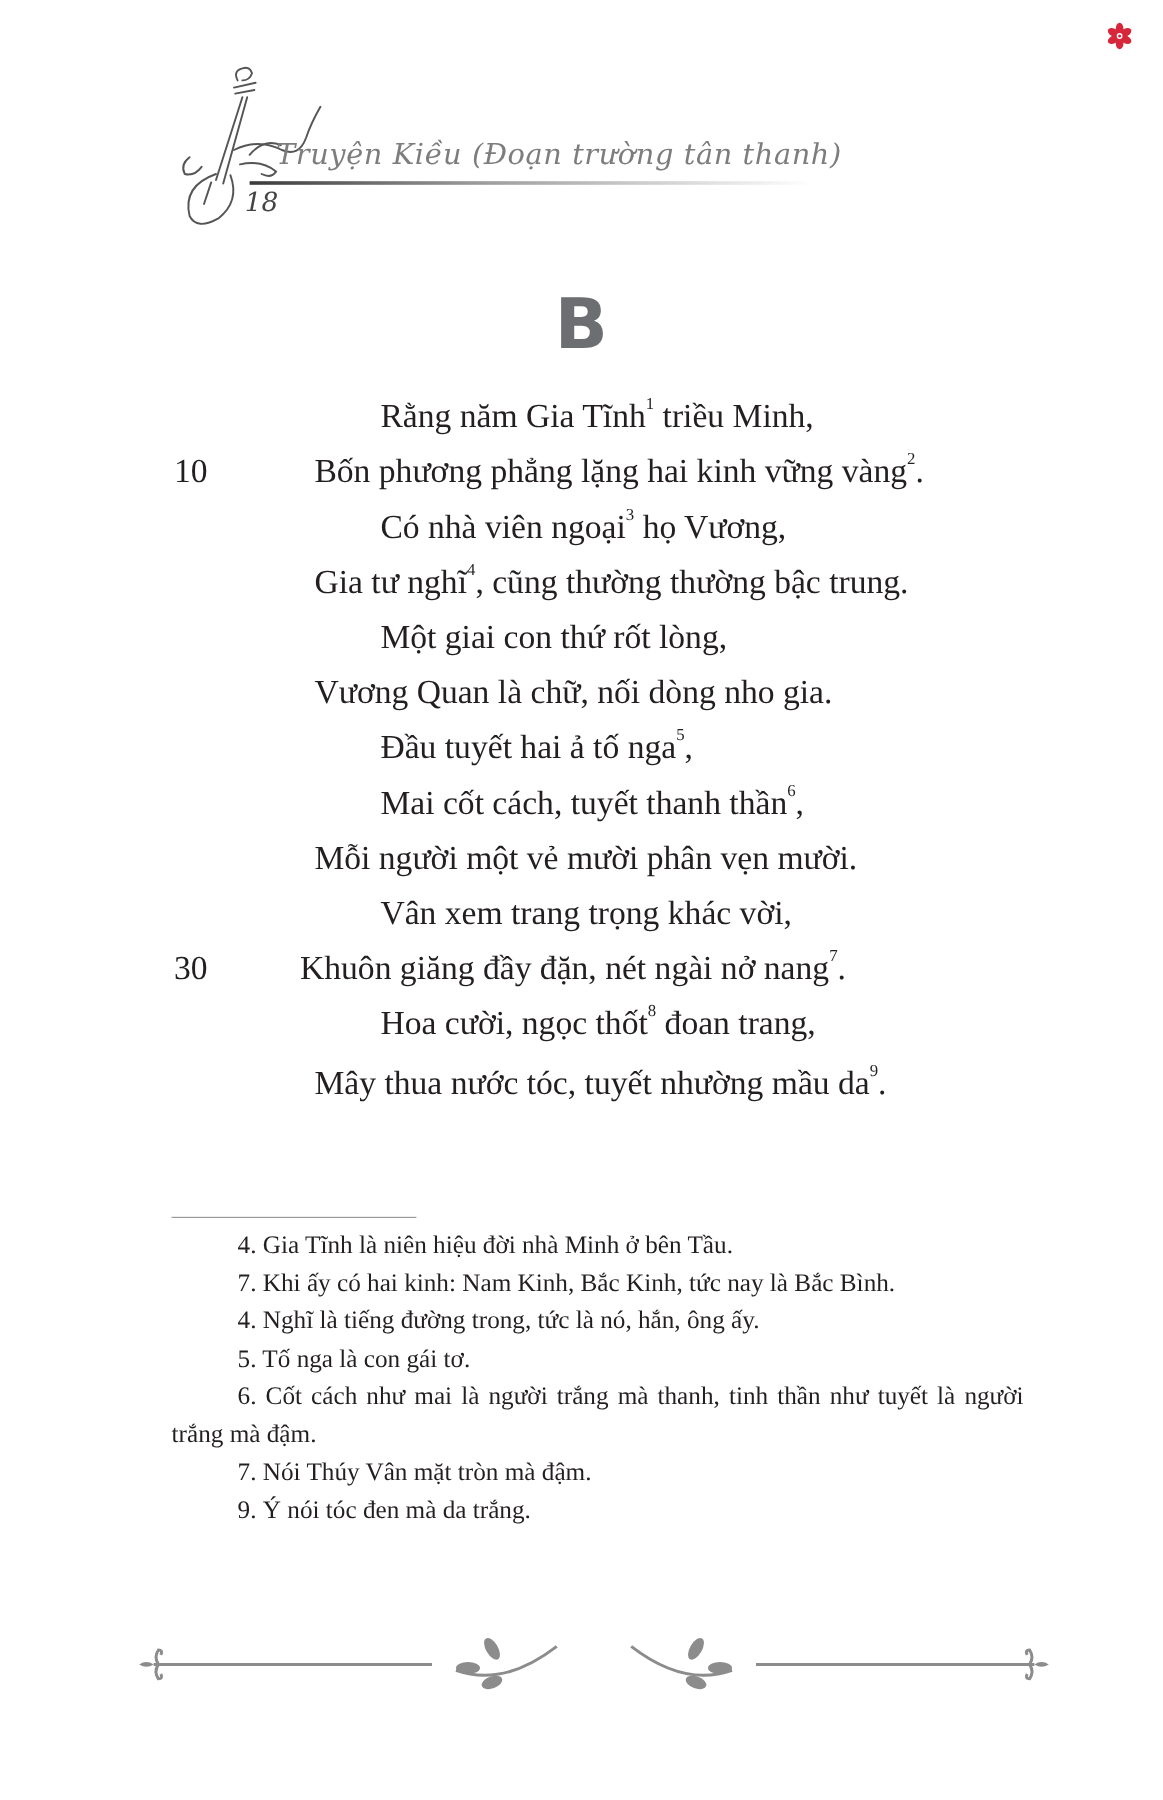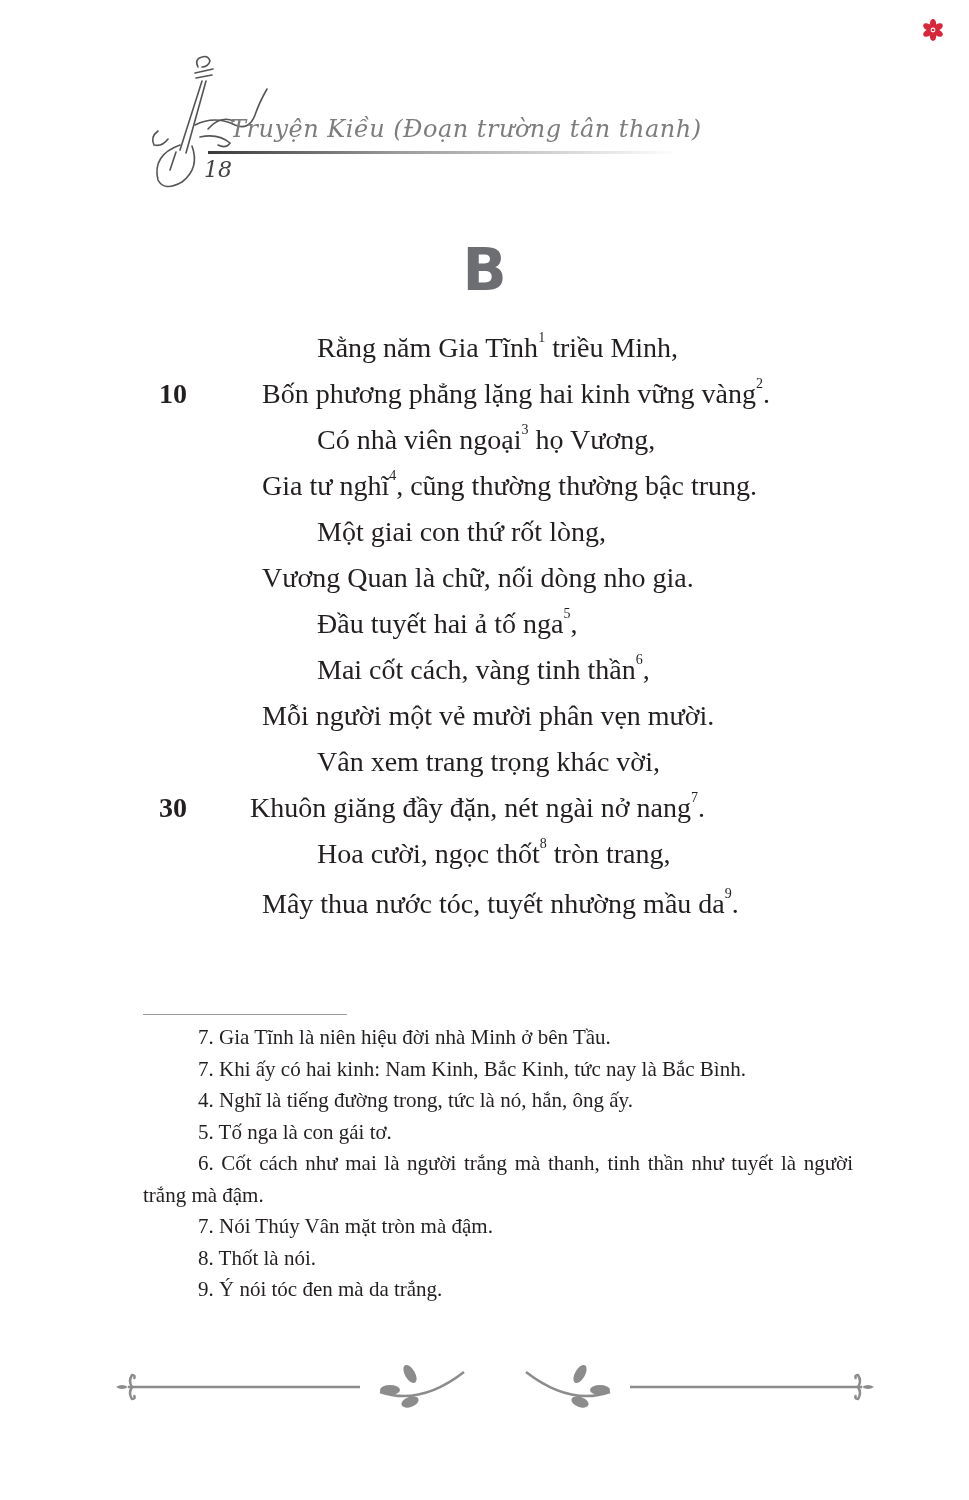--- a/index.html
+++ b/index.html
@@ -11,21 +11,21 @@
     .header .title { position: absolute; left: 90px; top: 70px; font-family: "DejaVu Serif", serif;
                      font-style: italic; font-size: 24px; color: #7d7d7d; letter-spacing: 0.5px; white-space: nowrap; }
     .header .rule { position: absolute; left: 68px; top: 106px; width: 470px; height: 3px;
                     background: linear-gradient(to right, #3a3a3a 0%, #9a9a9a 40%, #e6e6e6 85%, rgba(255,255,255,0) 100%); }
     .header .page-num { position: absolute; left: 64px; top: 112px; font-family: "DejaVu Serif", serif;
                         font-style: italic; font-size: 22px; color: #444; text-align: right; }
     .section-letter { position: absolute; left: 0; width: 969px; top: 236px; text-align: center;
                       font-family: "DejaVu Sans", sans-serif; font-weight: bold; font-size: 58px; color: #6d6e71; }
     .verse { position: absolute; left: 0; top: 325px; width: 969px; }
     .line { position: relative; height: 46px; font-size: 28px; line-height: 46px; white-space: nowrap; }
-    .line .num { position: absolute; left: 159px; font-weight: bold; }
+    .line .num { position: absolute; left: 145px; }
     .line .text { position: absolute; }
     .line.six .text { left: 317px; }
     .line.eight .text { left: 262px; }
     .line.eight.l20 .text { left: 250px; }
     sup { font-size: 14px; vertical-align: top; line-height: 26px; }
     .fn-rule { position: absolute; left: 143px; top: 1014px; width: 204px; height: 1px; background: #9b9b9b; }
     .footnotes { position: absolute; left: 143px; top: 1022px; width: 710px; font-size: 21px; line-height: 31.5px; }
     .fn { text-indent: 55px; text-align: justify; }
     .ornament { position: absolute; left: 110px; top: 1362px; width: 770px; height: 50px; }
   </style>
@@ -91,53 +91,52 @@
   <div class="line eight">
     <span class="num"></span>
     <span class="text"><span>Vương Quan là chữ, nối dòng nho gia.</span><sup></sup><span></span></span>
   </div>
   <div class="line six">
     <span class="num"></span>
     <span class="text"><span>Đầu tuyết hai ả tố nga</span><sup>5</sup><span>,</span></span>
   </div>
   <div class="line six">
     <span class="num"></span>
-    <span class="text"><span>Mai cốt cách, vàng tinh thần</span><sup>6</sup><span>,</span></span>
+    <span class="text"><span>Mai cốt cách, tuyết thanh thần</span><sup>6</sup><span>,</span></span>
   </div>
   <div class="line eight">
     <span class="num"></span>
     <span class="text"><span>Mỗi người một vẻ mười phân vẹn mười.</span><sup></sup><span></span></span>
   </div>
   <div class="line six">
     <span class="num"></span>
     <span class="text"><span>Vân xem trang trọng khác vời,</span><sup></sup><span></span></span>
   </div>
   <div class="line eight l20">
     <span class="num">30</span>
     <span class="text"><span>Khuôn giăng đầy đặn, nét ngài nở nang</span><sup>7</sup><span>.</span></span>
   </div>
   <div class="line six">
     <span class="num"></span>
-    <span class="text"><span>Hoa cười, ngọc thốt</span><sup>8</sup><span> tròn trang,</span></span>
+    <span class="text"><span>Hoa cười, ngọc thốt</span><sup>8</sup><span> đoan trang,</span></span>
   </div>
   <div class="line eight" style="margin-top:4px">
     <span class="num"></span>
     <span class="text"><span>Mây thua nước tóc, tuyết nhường mầu da</span><sup>9</sup><span>.</span></span>
   </div>
 </div>
 
 <div class="fn-rule"></div>
 <div class="footnotes">
-  <div class="fn">7. Gia Tĩnh là niên hiệu đời nhà Minh ở bên Tầu.</div>
+  <div class="fn">4. Gia Tĩnh là niên hiệu đời nhà Minh ở bên Tầu.</div>
   <div class="fn">7. Khi ấy có hai kinh: Nam Kinh, Bắc Kinh, tức nay là Bắc Bình.</div>
   <div class="fn">4. Nghĩ là tiếng đường trong, tức là nó, hắn, ông ấy.</div>
   <div class="fn">5. Tố nga là con gái tơ.</div>
   <div class="fn">6. Cốt cách như mai là người trắng mà thanh, tinh thần như tuyết là người trắng mà đậm.</div>
   <div class="fn">7. Nói Thúy Vân mặt tròn mà đậm.</div>
-  <div class="fn">8. Thốt là nói.</div>
   <div class="fn">9. Ý nói tóc đen mà da trắng.</div>
 </div>
 
 <svg class="ornament" viewBox="0 0 770 50">
   <g fill="#8c8c8c" stroke="#8c8c8c">
 
     <path d="M6 25 q6 -4 12 0 q-6 4 -12 0z" stroke="none"></path>
     <path d="M22 25 q-4 -6 0 -12 q4 0 2 4" fill="none" stroke-width="2.5"></path>
     <path d="M22 25 q-4 6 0 12 q4 0 2 -4" fill="none" stroke-width="2.5"></path>
     <line x1="18" y1="25" x2="250" y2="25" stroke-width="2.5"></line>

